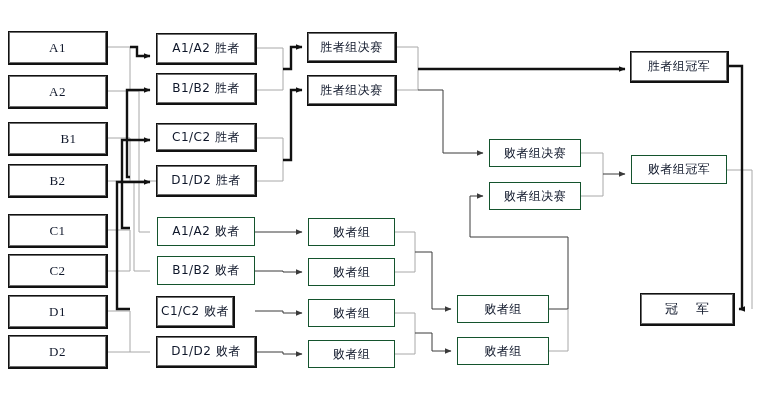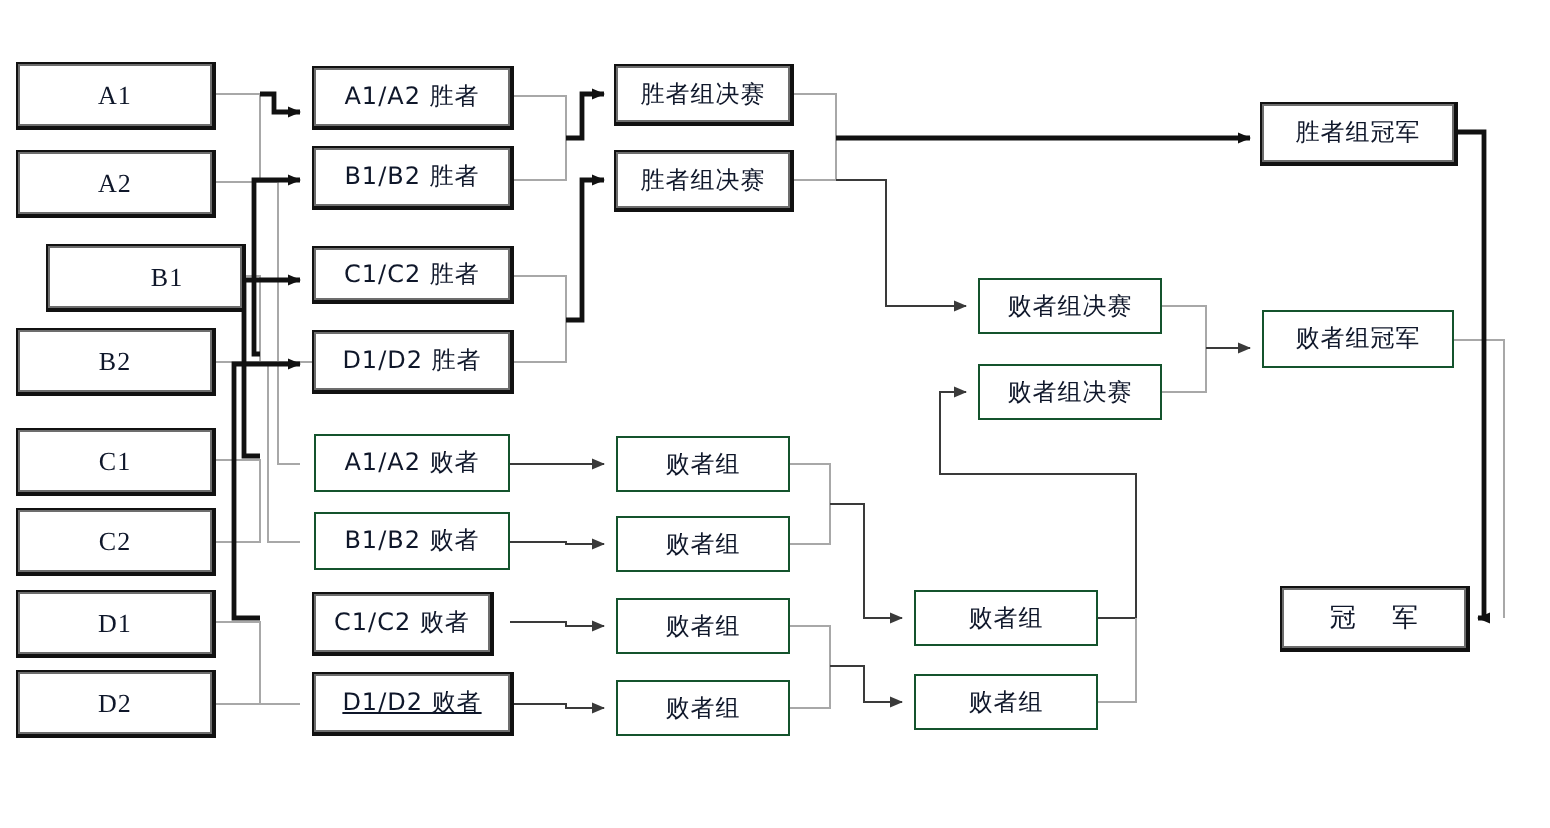--- a/index.html
+++ b/index.html
@@ -136,21 +136,21 @@
       <path d="M727,66 L742,66 L742,309 L739,309" marker-end="url(#ahB)"></path>
     </g>
   </svg>
 
   <div class="node bold" style="left:9px;top:32px;width:97px;height:31px;">
     <span class="lbl-latin">A1</span>
   </div>
   <div class="node bold" style="left:9px;top:76px;width:97px;height:31px;">
     <span class="lbl-latin">A2</span>
   </div>
-  <div class="node bold" style="left:24px;top:123px;width:97px;height:31px;padding-left:22px;">
+  <div class="node bold" style="left:9px;top:123px;width:97px;height:31px;padding-left:22px;">
     <span class="lbl-latin">B1</span>
   </div>
   <div class="node bold" style="left:9px;top:165px;width:97px;height:31px;">
     <span class="lbl-latin">B2</span>
   </div>
   <div class="node bold" style="left:9px;top:215px;width:97px;height:31px;text-align:center;">
     <span class="lbl-latin">C1</span>
   </div>
   <div class="node bold" style="left:9px;top:255px;width:97px;height:31px;">
     <span class="lbl-latin">C2</span>
@@ -173,24 +173,24 @@
   </div>
   <div class="node bold" style="left:157px;top:166px;width:98px;height:29px;">
     <span class="lbl-cjk">D1/D2 胜者</span>
   </div>
   <div class="node thin" style="left:157px;top:217px;width:98px;height:29px;">
     <span class="lbl-cjk">A1/A2 败者</span>
   </div>
   <div class="node thin" style="left:157px;top:256px;width:98px;height:29px;">
     <span class="lbl-cjk">B1/B2 败者</span>
   </div>
-  <div class="node bold" style="left:157px;top:297px;width:88px;height:29px;">
+  <div class="node bold" style="left:157px;top:297px;width:76px;height:29px;">
     <span class="lbl-cjk">C1/C2 败者</span>
   </div>
-  <div class="node bold" style="left:157px;top:337px;width:98px;height:29px;text-decoration:underline;">
+  <div class="node bold" style="left:157px;top:337px;width:98px;height:29px;">
     <span class="lbl-cjk">D1/D2 败者</span>
   </div>
 
   <div class="node bold" style="left:308px;top:33px;width:87px;height:28px;">
     <span class="lbl-cjk">胜者组决赛</span>
   </div>
   <div class="node bold" style="left:308px;top:76px;width:87px;height:28px;">
     <span class="lbl-cjk">胜者组决赛</span>
   </div>
   <div class="node thin" style="left:308px;top:218px;width:87px;height:28px;">

